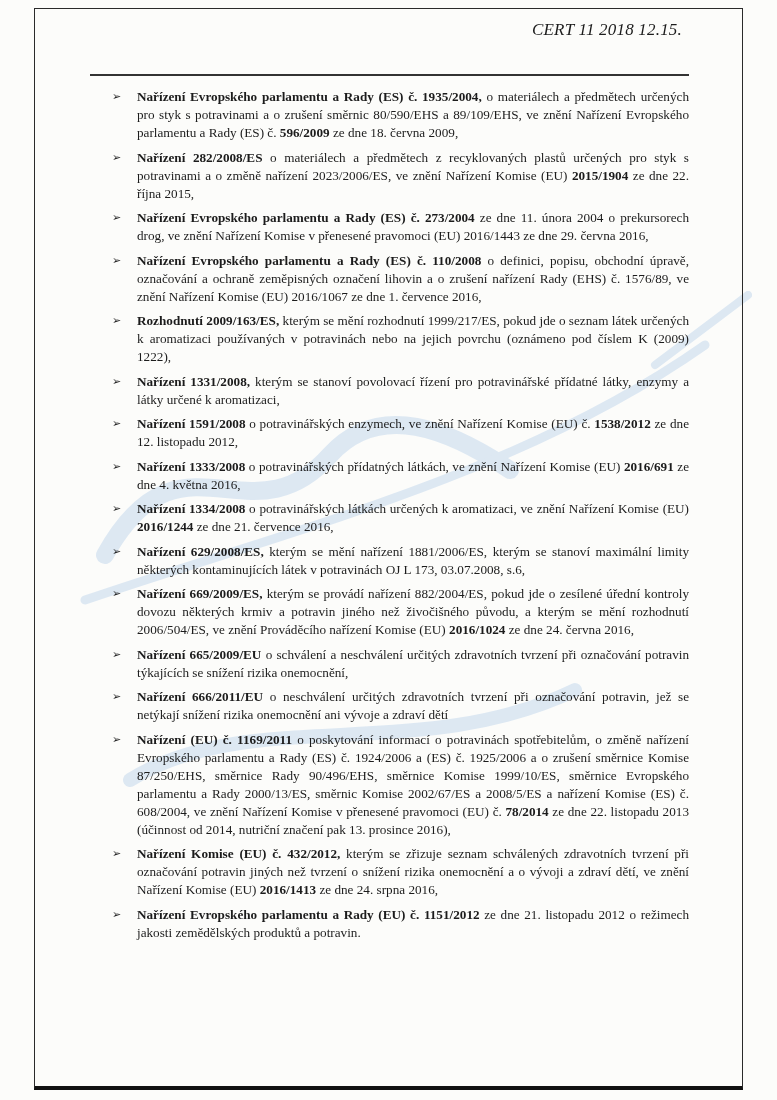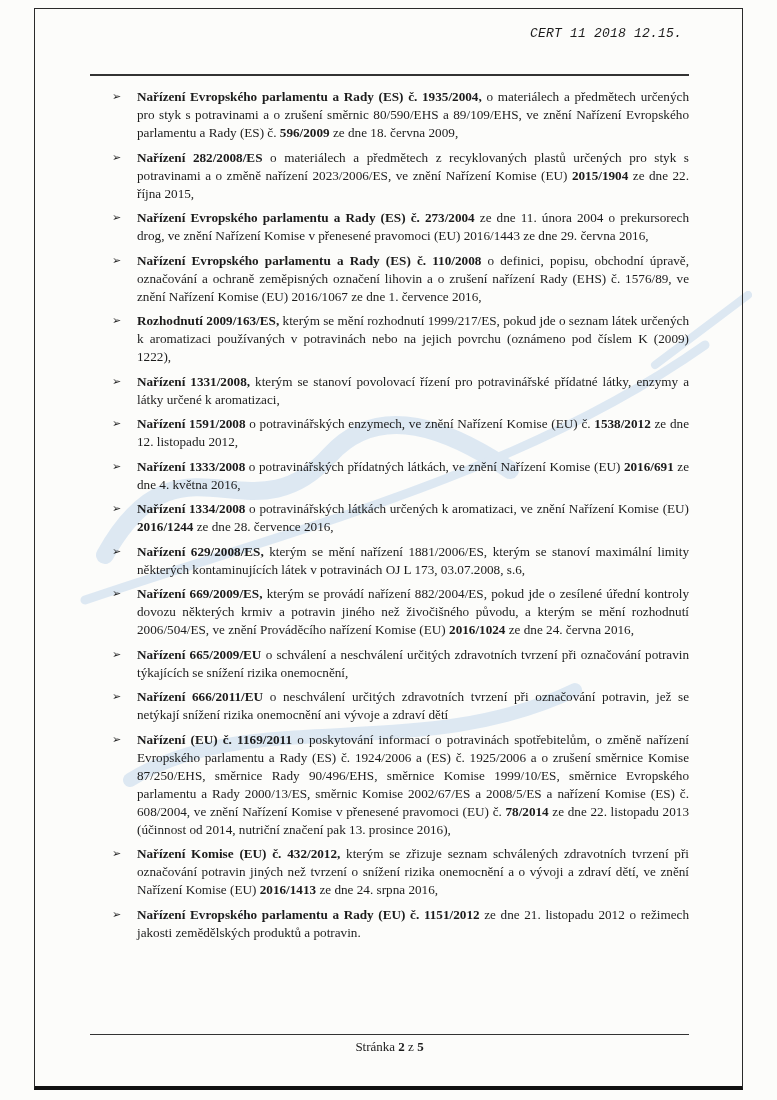--- a/index.html
+++ b/index.html
@@ -22,26 +22,25 @@
     border:1.5px solid #2a2a2a;
     border-bottom:4px solid #111;
     pointer-events:none;
   }
   .watermark{
     position:absolute;inset:0;
     pointer-events:none;
     z-index:0;
   }
   .header{
-    position:absolute;top:26px;right:95px;
+    position:absolute;top:20px;right:95px;
     font-style:italic;
-    font-size:13px;
+    font-size:17px;
     letter-spacing:.2px;
     z-index:2;
-    font-family:Liberation Mono, monospace;
   }
   .rule{position:absolute;background:#333;height:1.5px;}
   .top-rule{left:90px;right:88px;top:74px;}
   .content{
     position:absolute;left:112px;right:88px;top:88px;
     font-size:13.2px;line-height:18px;
     text-align:justify;
     z-index:1;
   }
   .intro{margin:0 0 7px 25px;}
@@ -114,21 +113,21 @@
         <div class="item">
           <span class="bullet">➢</span>
           <p class="item-text"><span class="b">Nařízení 1591/2008</span><span> o potravinářských enzymech, ve znění Nařízení Komise (EU) č. </span><span class="b">1538/2012</span><span> ze dne 12. listopadu 2012,</span></p>
         </div>
         <div class="item">
           <span class="bullet">➢</span>
           <p class="item-text"><span class="b">Nařízení 1333/2008</span><span> o potravinářských přídatných látkách, ve znění Nařízení Komise (EU) </span><span class="b">2016/691</span><span> ze dne 4. května 2016,</span></p>
         </div>
         <div class="item">
           <span class="bullet">➢</span>
-          <p class="item-text"><span class="b">Nařízení 1334/2008</span><span> o potravinářských látkách určených k aromatizaci, ve znění Nařízení Komise (EU) </span><span class="b">2016/1244</span><span> ze dne 28. července 2016,</span></p>
+          <p class="item-text"><span class="b">Nařízení 1334/2008</span><span> o potravinářských látkách určených k aromatizaci, ve znění Nařízení Komise (EU) </span><span class="b">2016/1244</span><span> ze dne 21. července 2016,</span></p>
         </div>
         <div class="item">
           <span class="bullet">➢</span>
           <p class="item-text"><span class="b">Nařízení 629/2008/ES,</span><span> kterým se mění nařízení 1881/2006/ES, kterým se stanoví maximální limity některých kontaminujících látek v potravinách  OJ L 173, 03.07.2008, s.6,</span></p>
         </div>
         <div class="item">
           <span class="bullet">➢</span>
           <p class="item-text"><span class="b">Nařízení 669/2009/ES,</span><span> kterým se provádí nařízení  882/2004/ES, pokud jde o zesílené úřední kontroly dovozu některých krmiv a potravin jiného než živočišného původu, a kterým se mění rozhodnutí 2006/504/ES, ve znění Prováděcího nařízení Komise (EU) </span><span class="b">2016/1024</span><span> ze dne 24. června 2016,</span></p>
         </div>
         <div class="item">
@@ -147,17 +146,14 @@
           <span class="bullet">➢</span>
           <p class="item-text"><span class="b">Nařízení Komise (EU) č. 432/2012,</span><span> kterým se zřizuje seznam schválených zdravotních tvrzení při označování potravin jiných než tvrzení o snížení rizika onemocnění a o vývoji a zdraví dětí, ve znění Nařízení Komise (EU) </span><span class="b">2016/1413</span><span> ze dne 24. srpna 2016,</span></p>
         </div>
         <div class="item">
           <span class="bullet">➢</span>
           <p class="item-text"><span class="b">Nařízení Evropského parlamentu a Rady (EU) č. 1151/2012</span><span> ze dne 21. listopadu 2012 o režimech jakosti zemědělských produktů a potravin.</span></p>
         </div>
       </div>
   </div>
 
-  <div class="footer">
-    <p class="footer-text"><span>Stránka </span><span class="b">2</span><span> z </span><span class="b">5</span></p>
-  </div>
 
 </div>
 
 </body></html>

